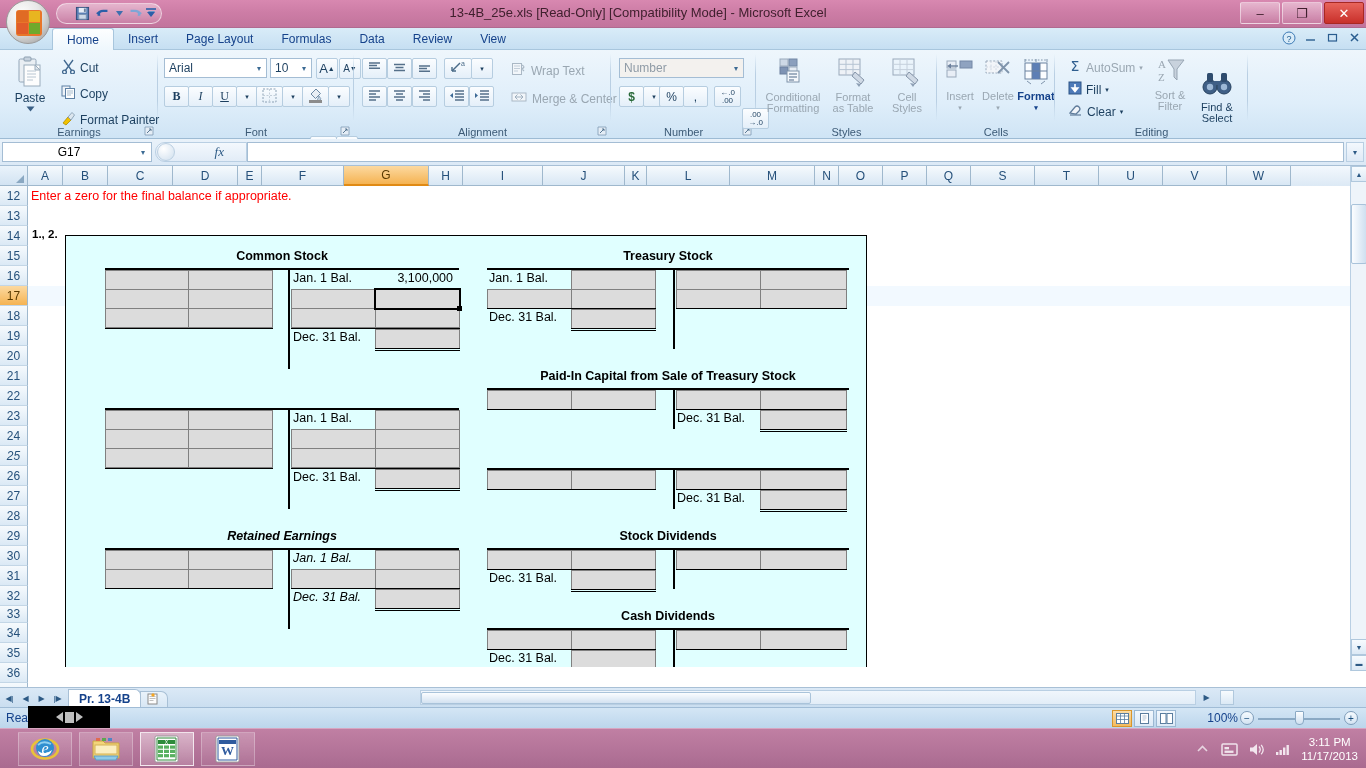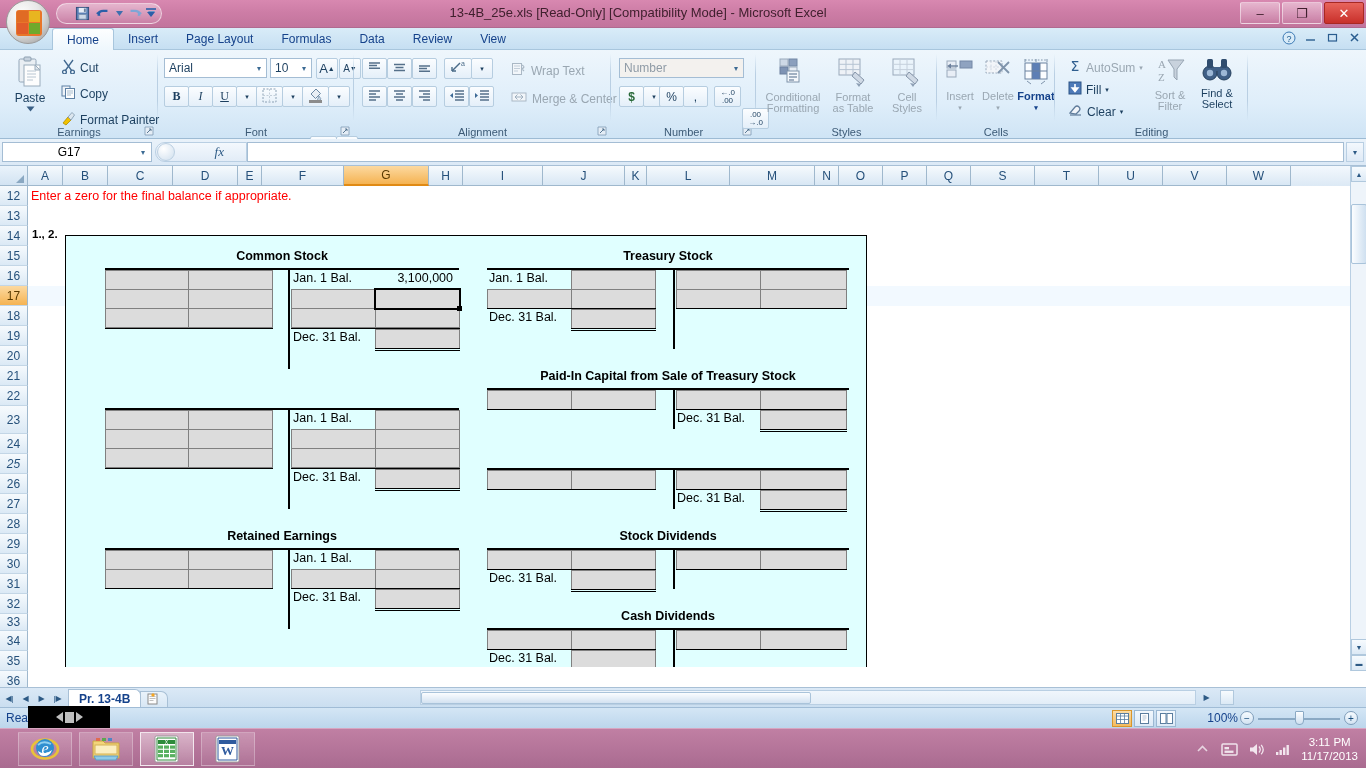--- a/index.html
+++ b/index.html
@@ -829,21 +829,21 @@
       <span>
         <svg width="34" height="30" viewBox="0 0 34 30">
           <text x="5" y="12" font-size="11" fill="#9aa7b2" font-family="Liberation Serif">A</text>
           <text x="5" y="25" font-size="11" fill="#9aa7b2" font-family="Liberation Serif">Z</text>
           <path d="M15 4 L31 4 L24 13 L24 24 L21 21 L21 13 Z" fill="#c8d2dd" stroke="#97a5b3"></path>
         </svg>
       </span>
       <span style="margin-top:2px">Sort &amp;</span>
       <span>Filter</span>
     </div>
-    <div class="bigbtn" style="position:absolute;left:138px;top:6px;width:48px;color:#1c3f5f">
+    <div class="bigbtn" style="position:absolute;left:138px;top:20px;width:48px;color:#1c3f5f">
       <span>
         <svg width="32" height="28" viewBox="0 0 32 28">
           <circle cx="9" cy="17" r="7" fill="#3f5f86" stroke="#27425f"></circle>
           <circle cx="23" cy="17" r="7" fill="#3f5f86" stroke="#27425f"></circle>
           <circle cx="9" cy="17" r="3.2" fill="#9db8d6"></circle>
             <circle cx="23" cy="17" r="3.2" fill="#9db8d6"></circle>
           <rect x="6" y="3" width="6" height="9" rx="1.5" fill="#2f4c6e"></rect>
             <rect x="20" y="3" width="6" height="9" rx="1.5" fill="#2f4c6e"></rect>
           <rect x="13" y="11" width="6" height="4" fill="#3f5f86"></rect>
         </svg>
@@ -902,21 +902,21 @@
       <div class="rh" style="height: 20px;">13</div>
       <div class="rh" style="height: 20px;">14</div>
       <div class="rh" style="height: 20px;">15</div>
       <div class="rh" style="height: 20px;">16</div>
       <div class="rh sel" style="height: 20px;">17</div>
       <div class="rh" style="height: 20px;">18</div>
       <div class="rh" style="height: 20px;">19</div>
       <div class="rh" style="height: 20px;">20</div>
       <div class="rh" style="height: 20px;">21</div>
       <div class="rh" style="height: 20px;">22</div>
-      <div class="rh" style="height: 28px;">23</div>
+      <div class="rh" style="height: 20px;">23</div>
       <div class="rh" style="height: 20px;">24</div>
       <div class="rh" style="height: 20px; font-style: italic;">25</div>
       <div class="rh" style="height: 20px;">26</div>
       <div class="rh" style="height: 20px;">27</div>
       <div class="rh" style="height: 20px;">28</div>
       <div class="rh" style="height: 20px;">29</div>
       <div class="rh" style="height: 20px;">30</div>
       <div class="rh" style="height: 20px;">31</div>
       <div class="rh" style="height: 20px; text-align: center;">32</div>
       <div class="rh" style="height: 17px;">33</div>
@@ -979,21 +979,21 @@
       <div class="cellbox" style="left:186px;top:40px;width:85px;height:20px;"></div>
       <div class="cellbox" style="left:270px;top:40px;width:85px;height:20px;"></div>
       <div class="cellbox" style="left:186px;top:59px;width:85px;height:20px;"></div>
       <div class="cellbox" style="left:270px;top:59px;width:85px;height:20px;"></div>
       <div class="rule" style="left:186px;top:79px;width:169px;"></div>
       <div class="txt" style="left:188px;top:81px;">Dec. 31 Bal.</div>
       <div class="cellbox" style="left:270px;top:80px;width:85px;height:20px;"></div>
       <div class="underline-dbl" style="left:270px;top:99px;width:85px;"></div>
     </div>
 
-    <div class="acct" style="left:77px;top:343px;width:354px;height:80px;">
+    <div class="acct" style="left:77px;top:343px;width:354px;height:80px;font-style:italic;">
       <div class="acct-title" style="top:0;">Retained Earnings</div>
       <div class="acct-top" style="left:0;top:19px;width:354px;"></div>
       <div class="acct-mid" style="left:183px;top:19px;height:81px;"></div>
       <div class="cellbox" style="left:0;top:21px;width:84px;height:20px;"></div>
       <div class="cellbox" style="left:83px;top:21px;width:85px;height:20px;"></div>
       <div class="cellbox" style="left:0;top:40px;width:84px;height:20px;"></div>
       <div class="cellbox" style="left:83px;top:40px;width:85px;height:20px;"></div>
       <div class="rule" style="left:0;top:59px;width:168px;"></div>
       <div class="txt" style="left:188px;top:22px;">Jan.    1 Bal.</div>
       <div class="cellbox" style="left:270px;top:21px;width:85px;height:20px;"></div>

